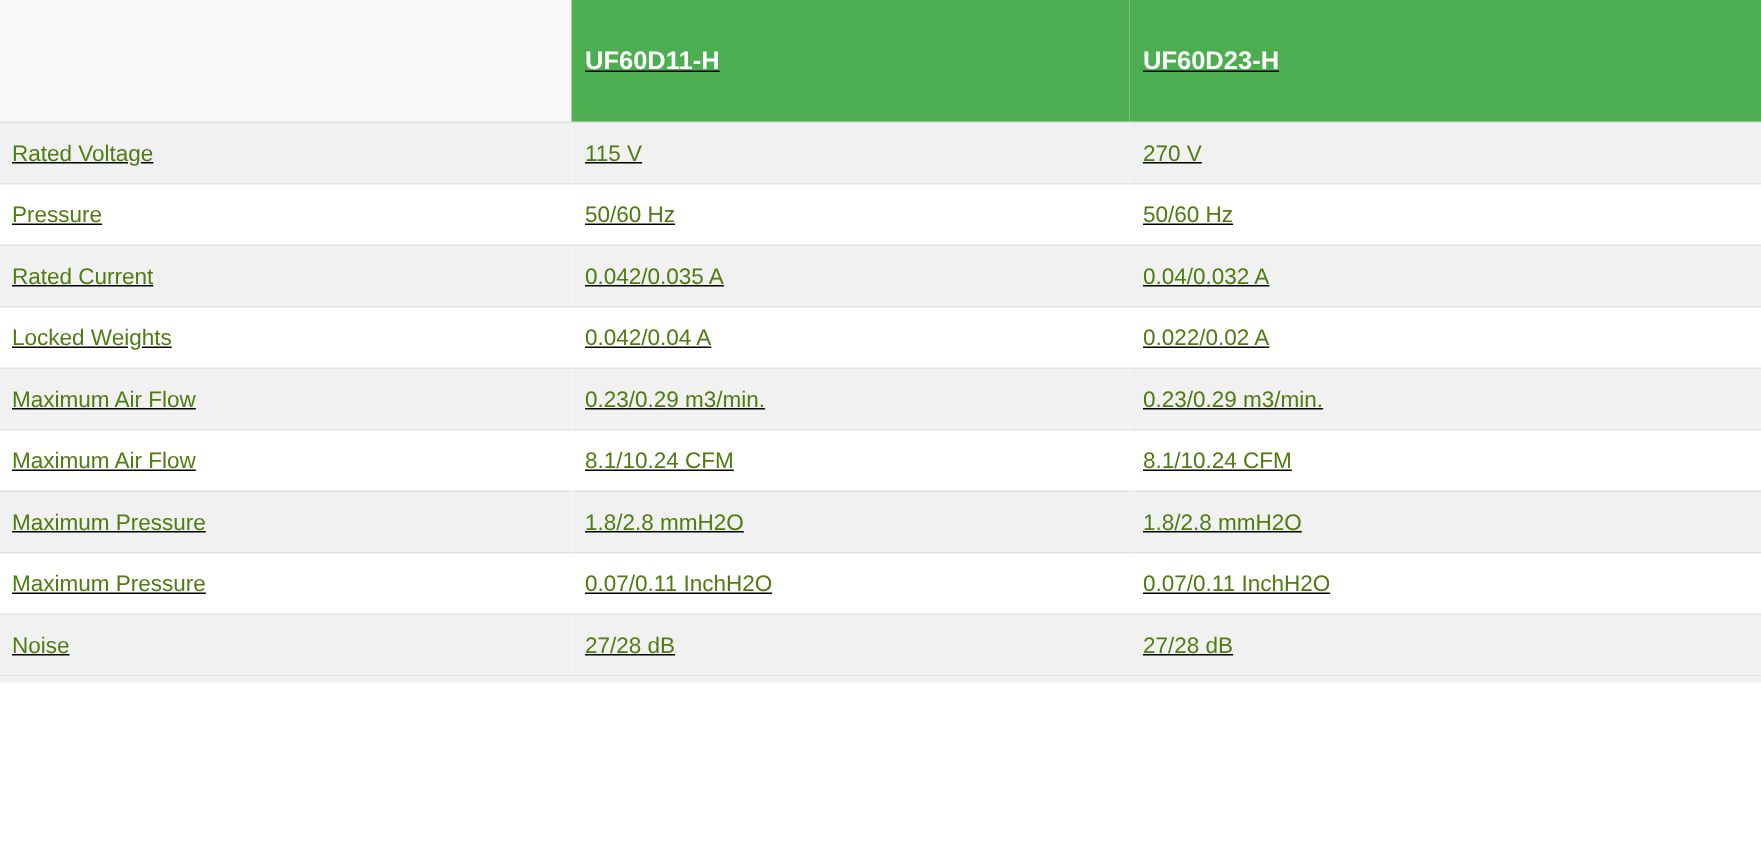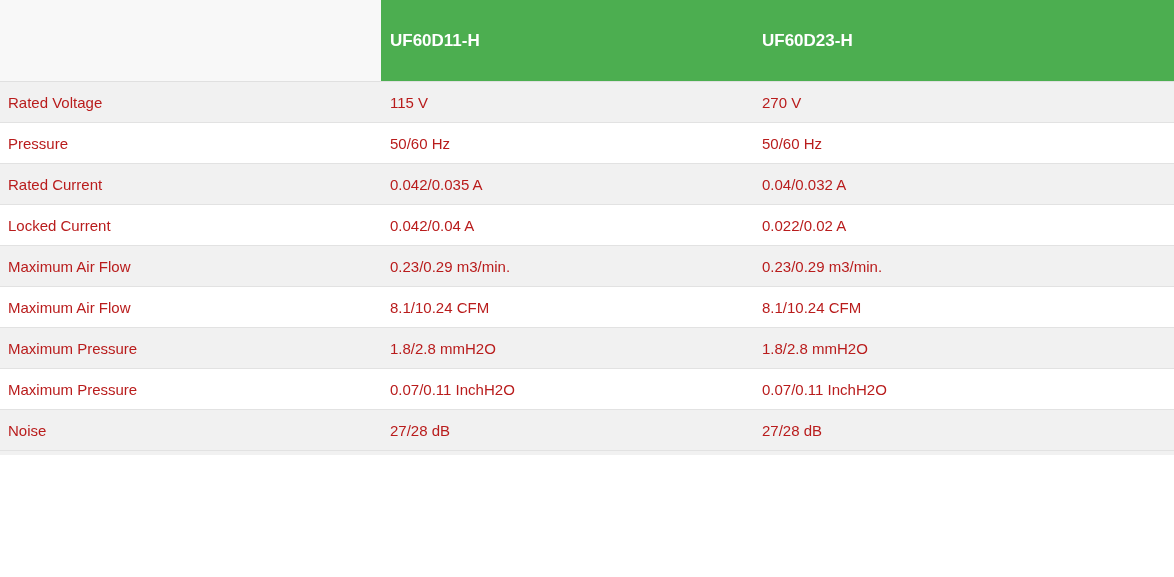--- a/index.html
+++ b/index.html
@@ -11,20 +11,21 @@
   .spec-wrap {
     width: 1174px;
     height: 577px;
     overflow: hidden;
     background: #ffffff;
   }
   table.spec {
     width: 1174px;
     border-collapse: collapse;
     table-layout: fixed;
+    text-decoration: underline;
   }
   col.c1 { width: 381px; }
   col.c2 { width: 372px; }
   col.c3 { width: 421px; }
 
   thead th {
     height: 81px;
     padding: 0 0 0 9px;
     text-align: left;
     vertical-align: middle;
@@ -37,21 +38,21 @@
   thead th.corner {
     background: #f8f8f8;
     padding-left: 8px;
   }
 
   tbody td {
     height: 40px;
     padding: 0 0 0 9px;
     vertical-align: middle;
     font-size: 15px;
-    color: #b91c1c;
+    color: #4d7c0f;
     border-bottom: 1px solid #e2e2e2;
     white-space: nowrap;
     overflow: hidden;
   }
   tbody td.rowlabel { padding-left: 8px; }
   tbody tr:nth-child(odd) td { background: #f1f1f1; }
   tbody tr:nth-child(even) td { background: #ffffff; }
 
   .bottom-strip {
     width: 1174px;
@@ -86,21 +87,21 @@
         <td class="rowlabel">Pressure</td>
         <td>50/60 Hz</td>
         <td>50/60 Hz</td>
       </tr>
       <tr>
         <td class="rowlabel">Rated Current</td>
         <td>0.042/0.035 A</td>
         <td>0.04/0.032 A</td>
       </tr>
       <tr>
-        <td class="rowlabel">Locked Current</td>
+        <td class="rowlabel">Locked Weights</td>
         <td>0.042/0.04 A</td>
         <td>0.022/0.02 A</td>
       </tr>
       <tr>
         <td class="rowlabel">Maximum Air Flow</td>
         <td>0.23/0.29 m3/min.</td>
         <td>0.23/0.29 m3/min.</td>
       </tr>
       <tr>
         <td class="rowlabel">Maximum Air Flow</td>

